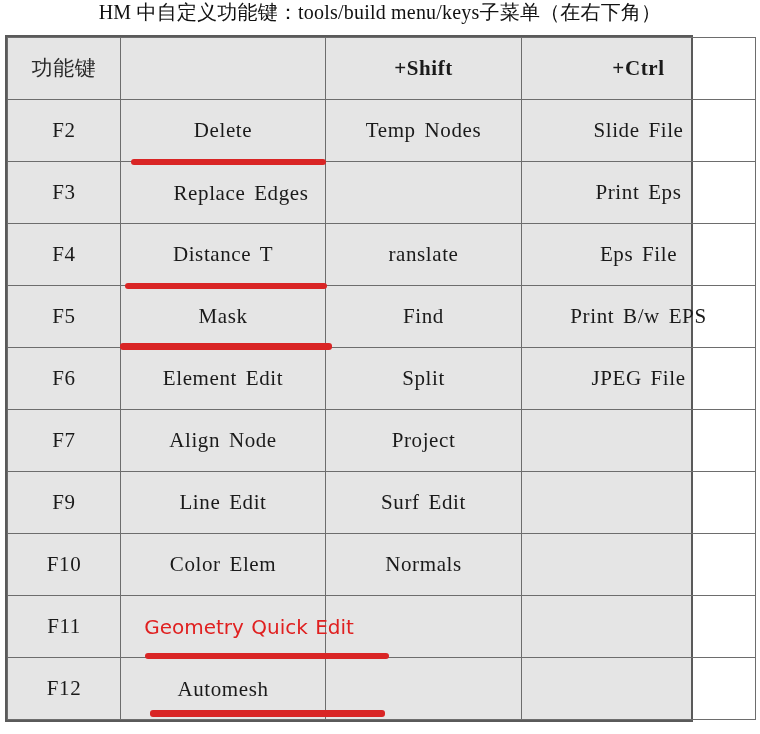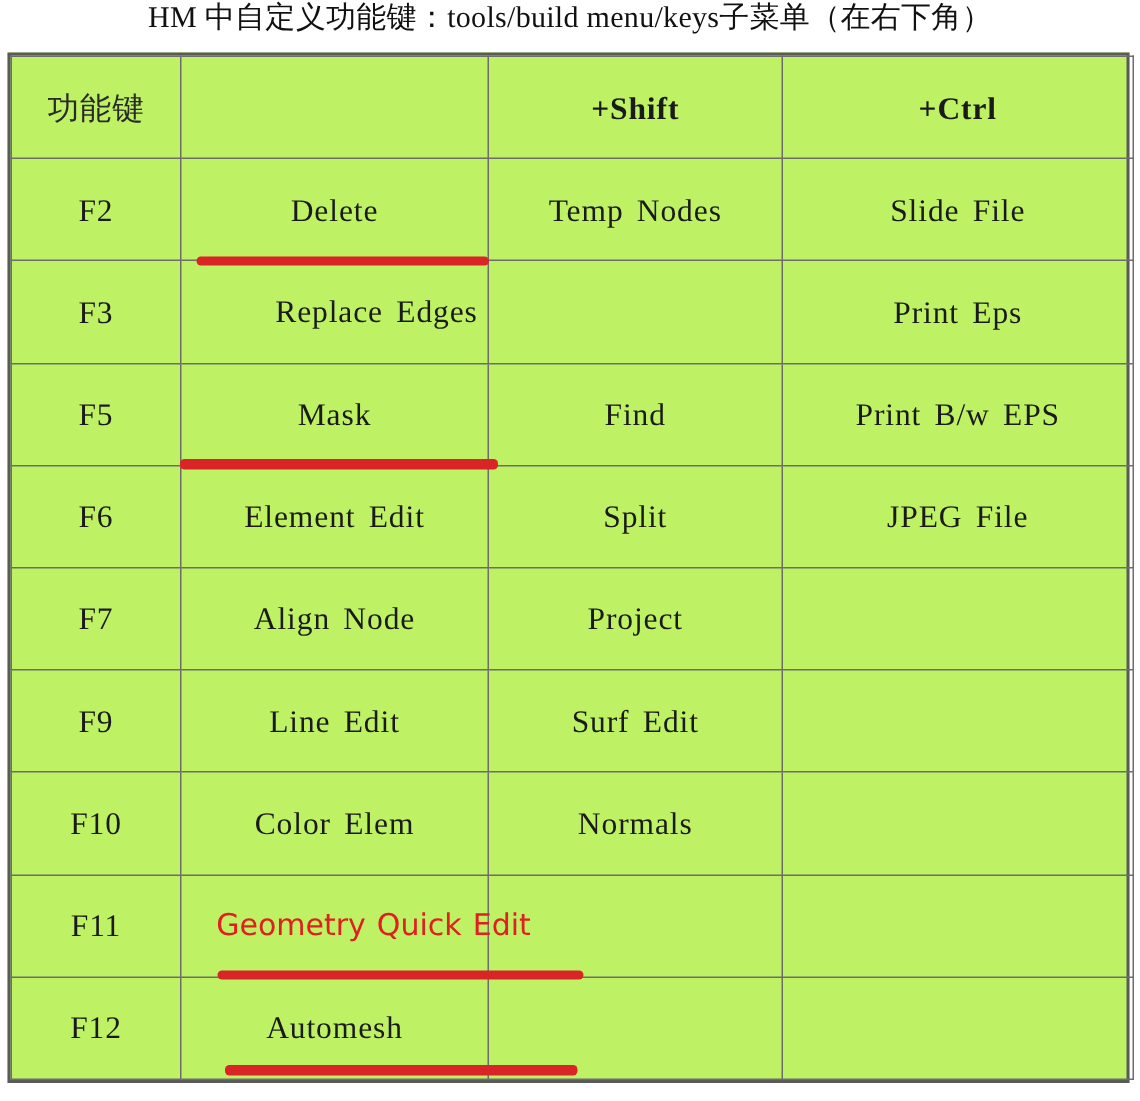--- a/index.html
+++ b/index.html
@@ -29,25 +29,25 @@
     white-space: nowrap;
     letter-spacing: 0.2px;
     color: #111111;
   }
 
   
   #keys-table-wrap {
     position: absolute;
     left: 5px;
     top: 35px;
-    width: 748px;
+    width: 688px;
     height: 687px;
     box-sizing: border-box;
     border: 2px solid #5a5a5a;
-    background: #bef264;
+    background: #e5e5e5;
   }
   #keys-table {
     width: 100%;
     height: 100%;
     border-collapse: collapse;
     table-layout: fixed;
   }
   #keys-table td {
     border: 1px solid #6d6d6d;
     padding: 0;
@@ -93,21 +93,21 @@
   }
   
   td.bleed { overflow: visible; }
   td.bleed .cell-text {
     position: absolute;
     left: 50%;
     top: 50%;
     transform: translate(-50%, -50%);
     white-space: nowrap;
   }
-  .shift-right-18 { margin-left: 28px; }
+  .shift-right-18 { margin-left: 18px; }
   .shift-right-26 { margin-left: 26px; }
 
   
   .red-text {
     color: #e02020;
     font-family: "DejaVu Sans", "Liberation Sans", sans-serif;
     font-size: 20px;
     letter-spacing: 0px;
     word-spacing: 1px;
     text-align: right;
@@ -175,20 +175,29 @@
 
       <tr>
         <td class="col-key key-cell"><span class="cell-text">F3</span></td>
         <td class="col-plain bleed">
           <span class="cell-text shift-right-18">Replace  Edges</span>
         </td>
         <td class="col-shift"><span class="cell-text"></span></td>
         <td class="col-ctrl"><span class="cell-text">Print Eps</span></td>
       </tr>
 
+      <tr>
+        <td class="col-key key-cell"><span class="cell-text">F4</span></td>
+        <td class="col-plain">
+          <span class="cell-text">Distance  T</span>
+          <span class="red-underline ul-distance"></span>
+        </td>
+        <td class="col-shift"><span class="cell-text">ranslate</span></td>
+        <td class="col-ctrl"><span class="cell-text">Eps File</span></td>
+      </tr>
 
       <tr>
         <td class="col-key key-cell"><span class="cell-text">F5</span></td>
         <td class="col-plain">
           <span class="cell-text">Mask</span>
           <span class="red-underline ul-mask"></span>
         </td>
         <td class="col-shift"><span class="cell-text">Find</span></td>
         <td class="col-ctrl"><span class="cell-text">Print  B/w  EPS</span></td>
       </tr>

